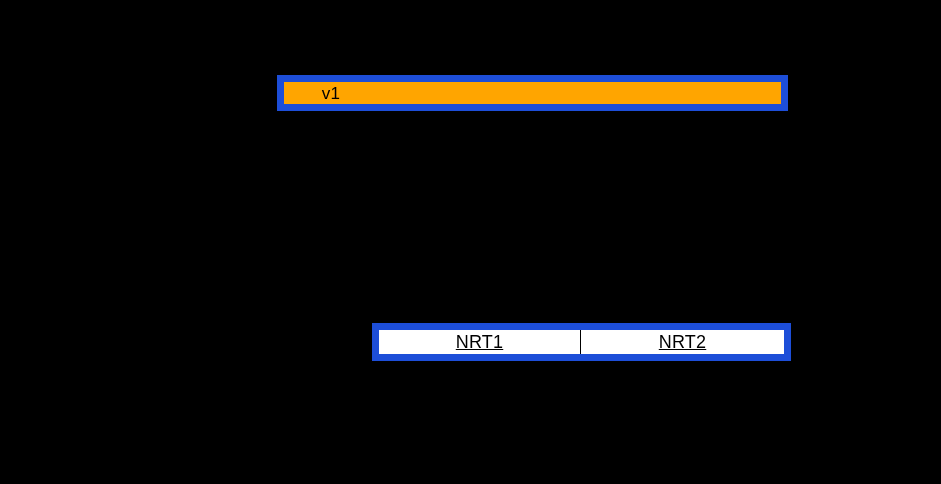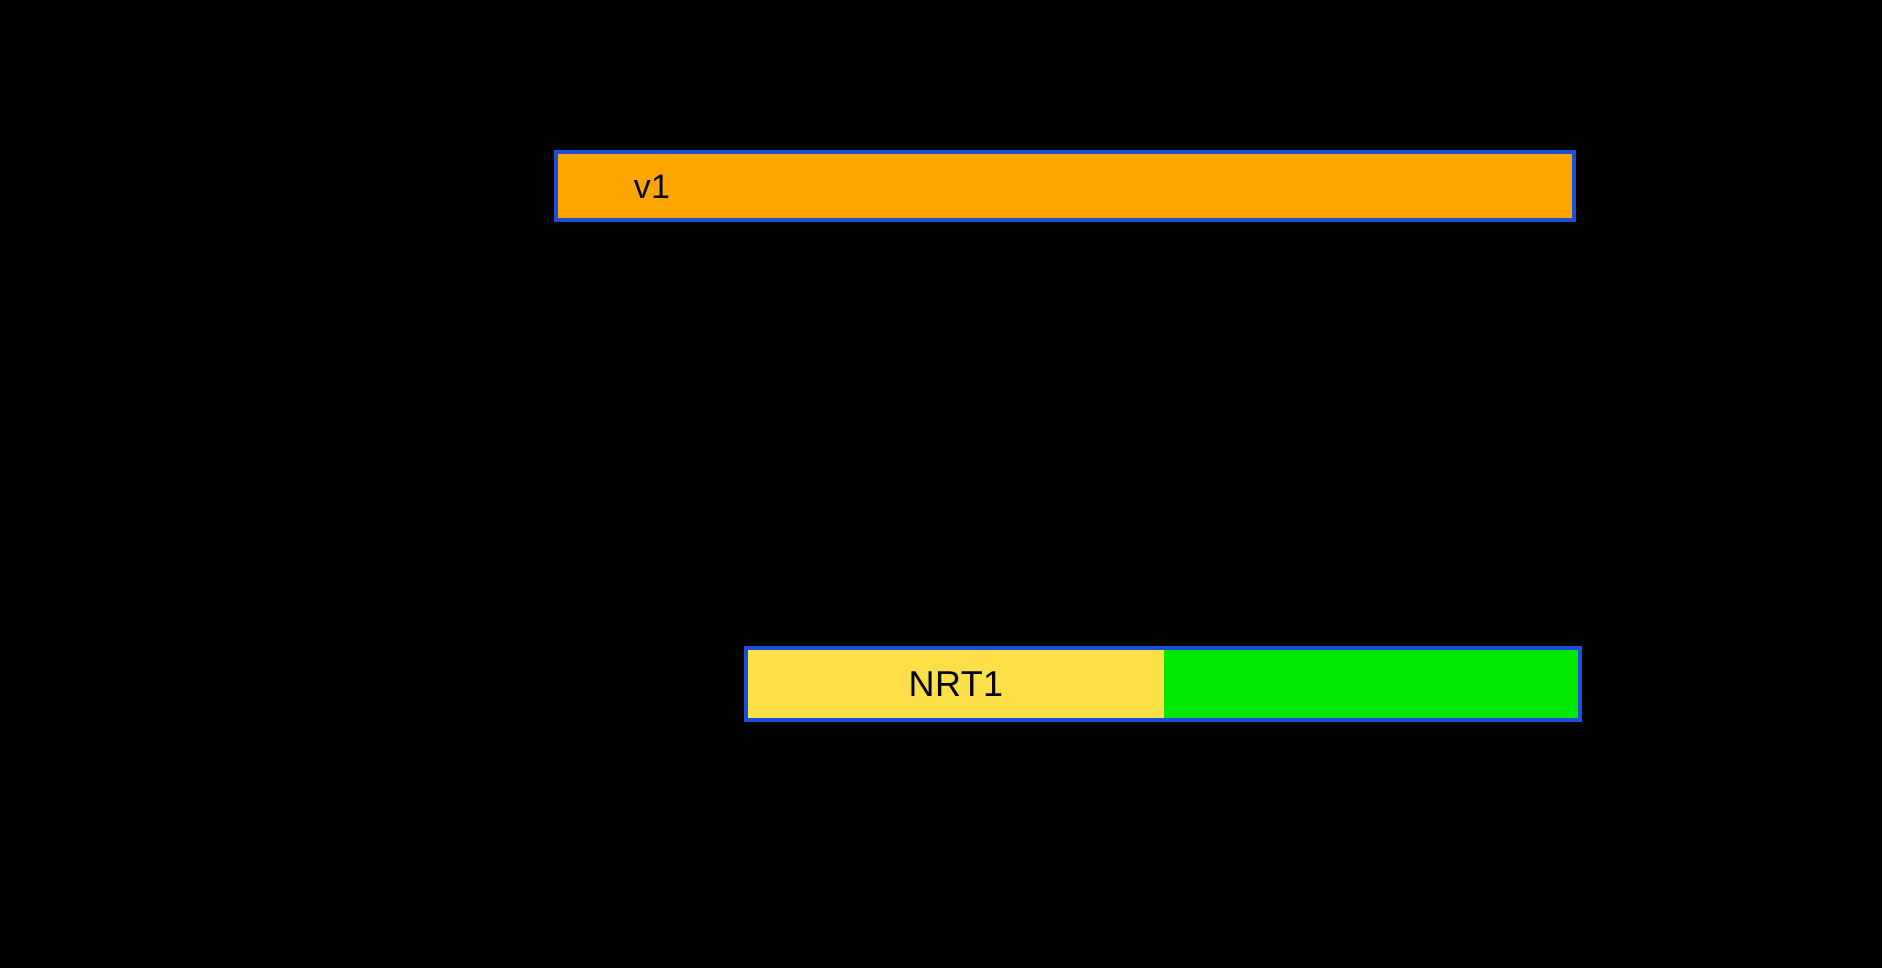--- a/index.html
+++ b/index.html
@@ -16,21 +16,21 @@
     background: #000000;
     overflow: hidden;
     font-family: "Liberation Sans", sans-serif;
   }
 
   
   .bar-track {
     position: absolute;
     display: flex;
     box-sizing: border-box;
-    border: 2px solid #1d4ed8;
+    border: 7px solid #1d4ed8;
   }
 
   .bar-segment {
     box-sizing: border-box;
     display: flex;
     align-items: center;
     justify-content: center;
     border-right: 1px solid #000000;
     overflow: hidden;
     white-space: nowrap;
@@ -66,21 +66,22 @@
   
   #nrt-bar {
     left: 372px;
     top: 323px;
     width: 419px;
     height: 38px;
     background: #00E800;
   }
 
   #nrt-bar .bar-segment {
-    background: #fde047;
+    background: #ffffff;
+    text-decoration: underline;
   }
 
   #nrt-bar .segment-label {
     font-size: 18px;
   }
 </style>
 </head>
 <body>
 
 <div id="canvas">
@@ -88,15 +89,18 @@
   <div id="version-bar" class="bar-track">
     <div class="bar-segment" style="width:94px">
       <span class="segment-label">v1</span>
     </div>
   </div>
 
   <div id="nrt-bar" class="bar-track">
     <div class="bar-segment" style="width:208px">
       <span class="segment-label">NRT1</span>
     </div>
+    <div class="bar-segment" style="width:209px">
+      <span class="segment-label">NRT2</span>
+    </div>
   </div>
 
 </div>
 
 </body></html>

